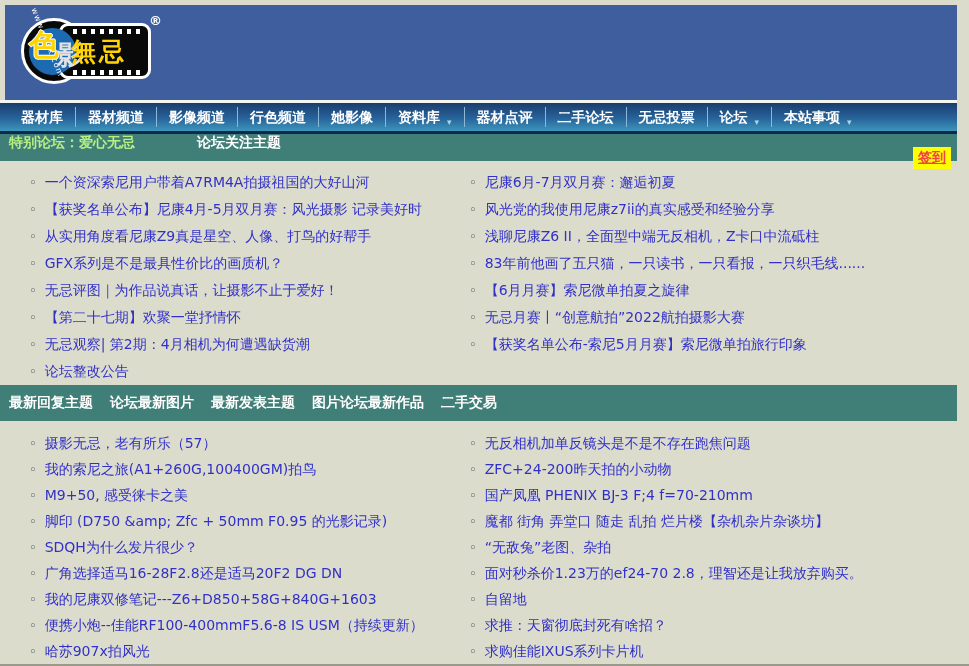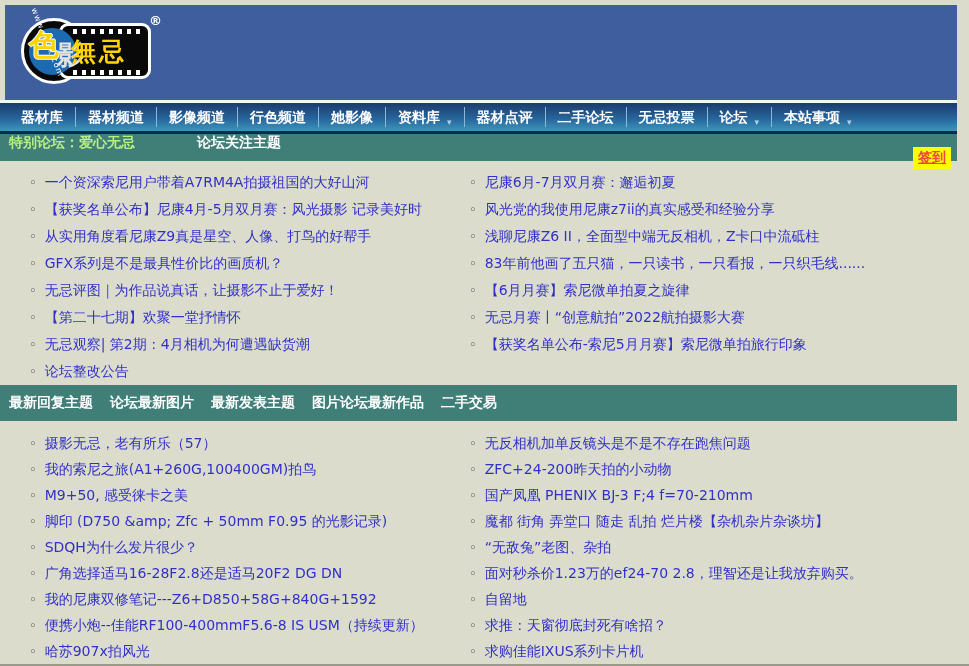--- a/index.html
+++ b/index.html
@@ -223,21 +223,21 @@
           <li><span class="bullet">◦</span><a class="topic">我的索尼之旅(A1+260G,100400GM)拍鸟</a></li>
 
           <li><span class="bullet">◦</span><a class="topic">M9+50, 感受徕卡之美</a></li>
 
           <li><span class="bullet">◦</span><a class="topic">脚印 (D750 &amp;amp; Zfc + 50mm F0.95 的光影记录)</a></li>
 
           <li><span class="bullet">◦</span><a class="topic">SDQH为什么发片很少？</a></li>
 
           <li><span class="bullet">◦</span><a class="topic">广角选择适马16-28F2.8还是适马20F2 DG DN</a></li>
 
-          <li><span class="bullet">◦</span><a class="topic">我的尼康双修笔记---Z6+D850+58G+840G+1592</a></li>
+          <li><span class="bullet">◦</span><a class="topic">我的尼康双修笔记---Z6+D850+58G+840G+1603</a></li>
 
           <li><span class="bullet">◦</span><a class="topic">便携小炮--佳能RF100-400mmF5.6-8 IS USM（持续更新）</a></li>
 
           <li><span class="bullet">◦</span><a class="topic">哈苏907x拍风光</a></li>
 
           <li><span class="bullet">◦</span><a class="topic">祝祖国繁荣昌盛，国庆快乐！(续)</a></li>
         </ul>
     </div>
     <div class="col-right">
       <ul class="topics">

